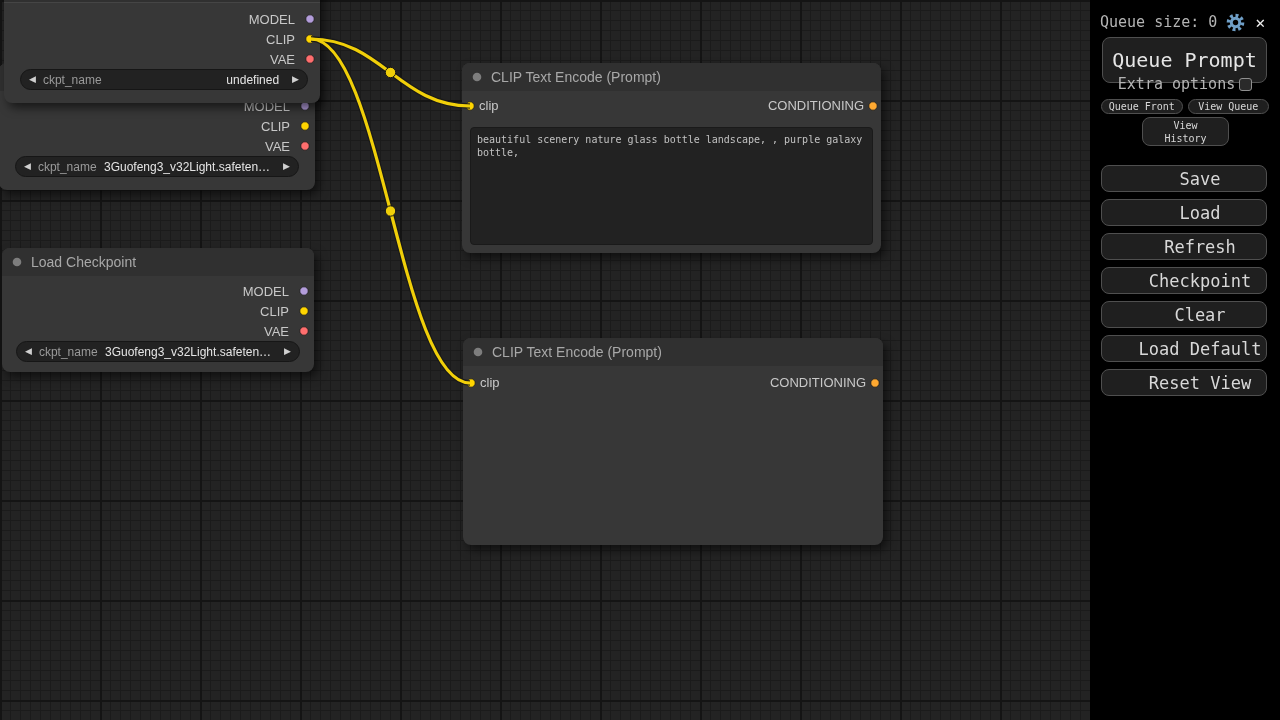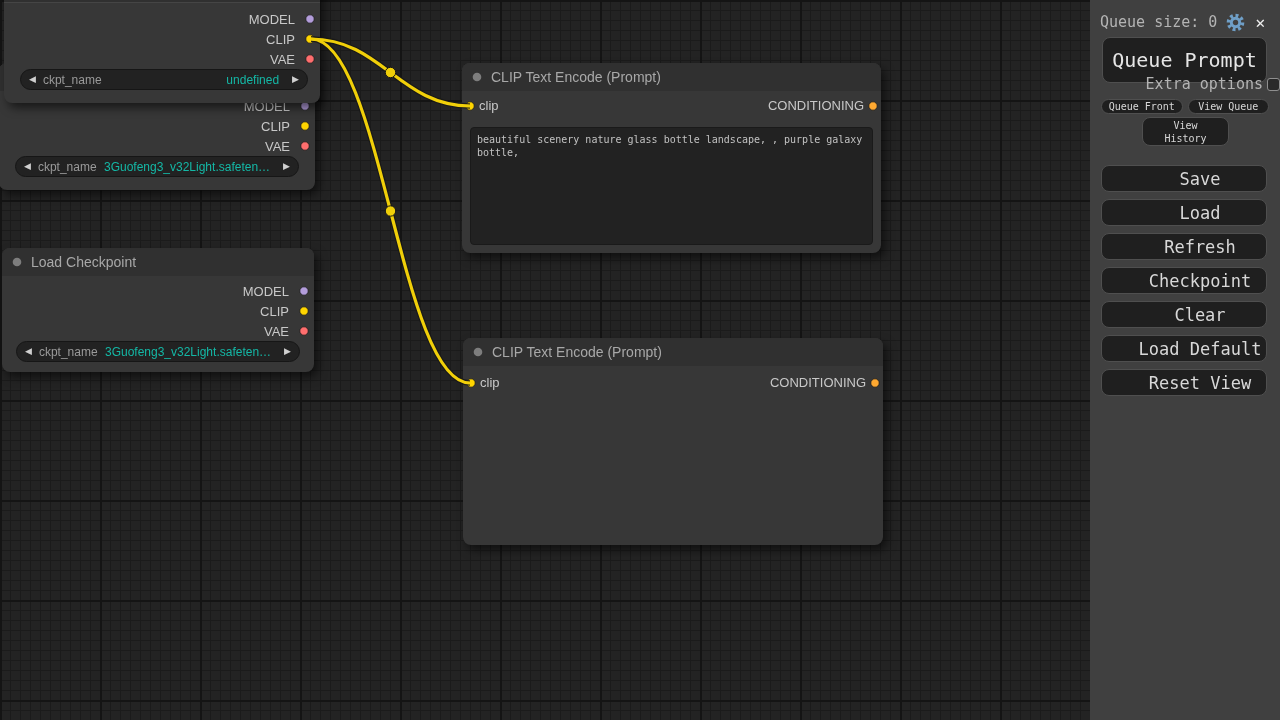--- a/index.html
+++ b/index.html
@@ -27,56 +27,56 @@
   .dot10 { width:10px; height:10px; flex:none; display:block; }
 
   .prow { position:absolute; right:5px; height:20px; display:flex; align-items:center; gap:10px; }
   .plabel { font-size:13px; color:#c8c8c8; }
 
   .widget { position:absolute; height:21px; background:#222; border:1px solid #161616;
             border-radius:11px; display:flex; align-items:center; padding:0 8px;
             font-size:12px; }
   .warr { font-size:9px; color:#d0d0d0; line-height:1; }
   .wname { color:#9a9a9a; margin-left:7px; white-space:nowrap; }
-  .wval  { margin-left:auto; margin-right:13px; color:#14b8a6; white-space:nowrap;
+  .wval  { margin-left:auto; margin-right:13px; color:#e5e5e5; white-space:nowrap;
            overflow:hidden; }
 
   .iorow { position:absolute; left:0; right:0; height:20px; }
   .inport { position:absolute; left:3px; top:5px; }
   .inlabel { position:absolute; left:17px; top:2px; font-size:13px; color:#c8c8c8; }
   .outlabel { position:absolute; right:17px; top:2px; font-size:13px; color:#c8c8c8; }
   .outport { position:absolute; right:3px; top:5px; }
 
   .prompt { position:absolute; background:#222; border:1px solid #1a1a1a; border-radius:4px;
             color:#c2c2c2; font:10px/1.3 "DejaVu Sans Mono", monospace; padding:5px 6px;
             resize:none; overflow:hidden; outline:none; }
 
   #wires { position:absolute; left:0; top:0; z-index:6; pointer-events:none; }
   .node { z-index:2; }
   .node.under { z-index:1; }
   .node.over { z-index:3; }
 
   
   #sidebar { position:absolute; left:1090px; top:0; width:190px; height:720px;
-             background:#404040; z-index:10; color:#b4b4b4;
+             background:#000000; z-index:10; color:#b4b4b4;
              font-family:"DejaVu Sans Mono", monospace; }
   .qrow { position:absolute; top:11px; left:10px; right:7px; height:22px;
           display:flex; align-items:center; }
   .qlabel { font-size:15px; color:#b4b4b4; }
   .qval { font-size:15px; color:#b4b4b4; margin-left:9px; }
   .gear { margin-left:8px; cursor:pointer; }
   .xclose { margin-left:9px; font-size:16px; font-weight:bold; color:#efefef; cursor:pointer; }
 
   .btn { background:#1f1f1f; border:1px solid #4f4f4f; color:#d8d8d8; cursor:pointer;
          font-family:"DejaVu Sans Mono", monospace; border-radius:8px;
          display:flex; align-items:center; justify-content:center; }
   #queue-prompt { position:absolute; top:37px; left:12px; width:165px; height:46px;
                   font-size:20px; color:#e6e6e6; }
   .extra { position:absolute; top:75px; left:0; right:0; display:flex; gap:4px;
-           align-items:center; justify-content:flex-end; font-size:15px; }
+           align-items:center; justify-content:center; font-size:15px; }
   .checkbox { width:13px; height:13px; border:1px solid #8f8f8f; border-radius:3px;
               background:#2a2a2a; cursor:pointer; }
   .smallrow { position:absolute; top:99px; left:11px; right:11px; display:flex; gap:5px; }
   .smallrow .btn { flex:1; height:15px; font-size:10px; border-radius:8px; }
   #view-history { position:absolute; top:117px; left:52px; width:87px; height:29px;
                   font-size:10px; line-height:1.3; text-align:center; padding:0 8px;
                   flex-direction:row; flex-wrap:wrap; align-content:center; }
   #actions { position:absolute; top:165px; left:11px; width:166px; }
   #actions .btn { width:166px; height:27px; margin-bottom:7px; font-size:17px;padding-left:32px; }
 </style>

